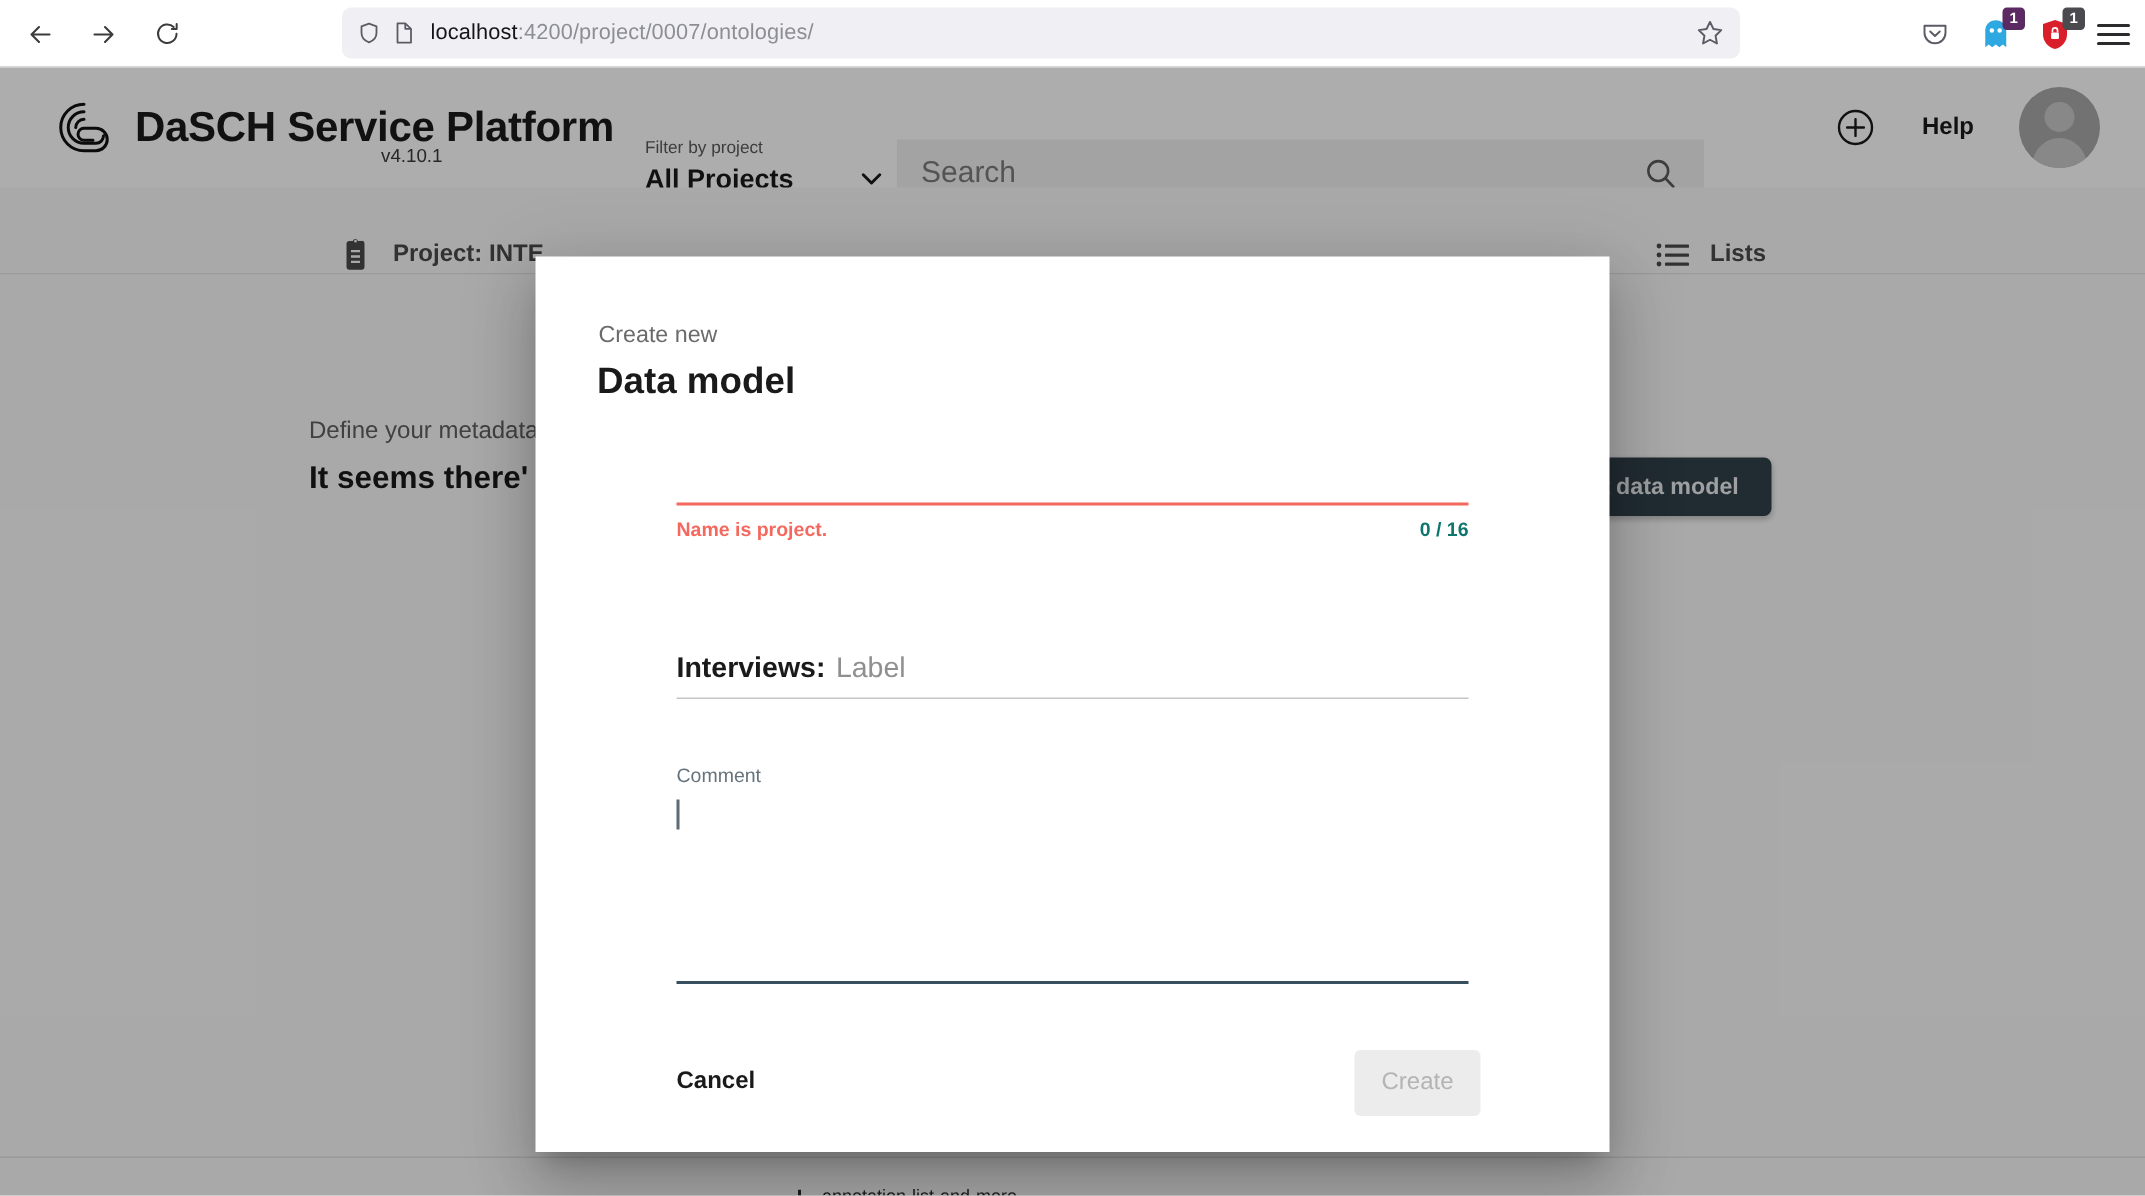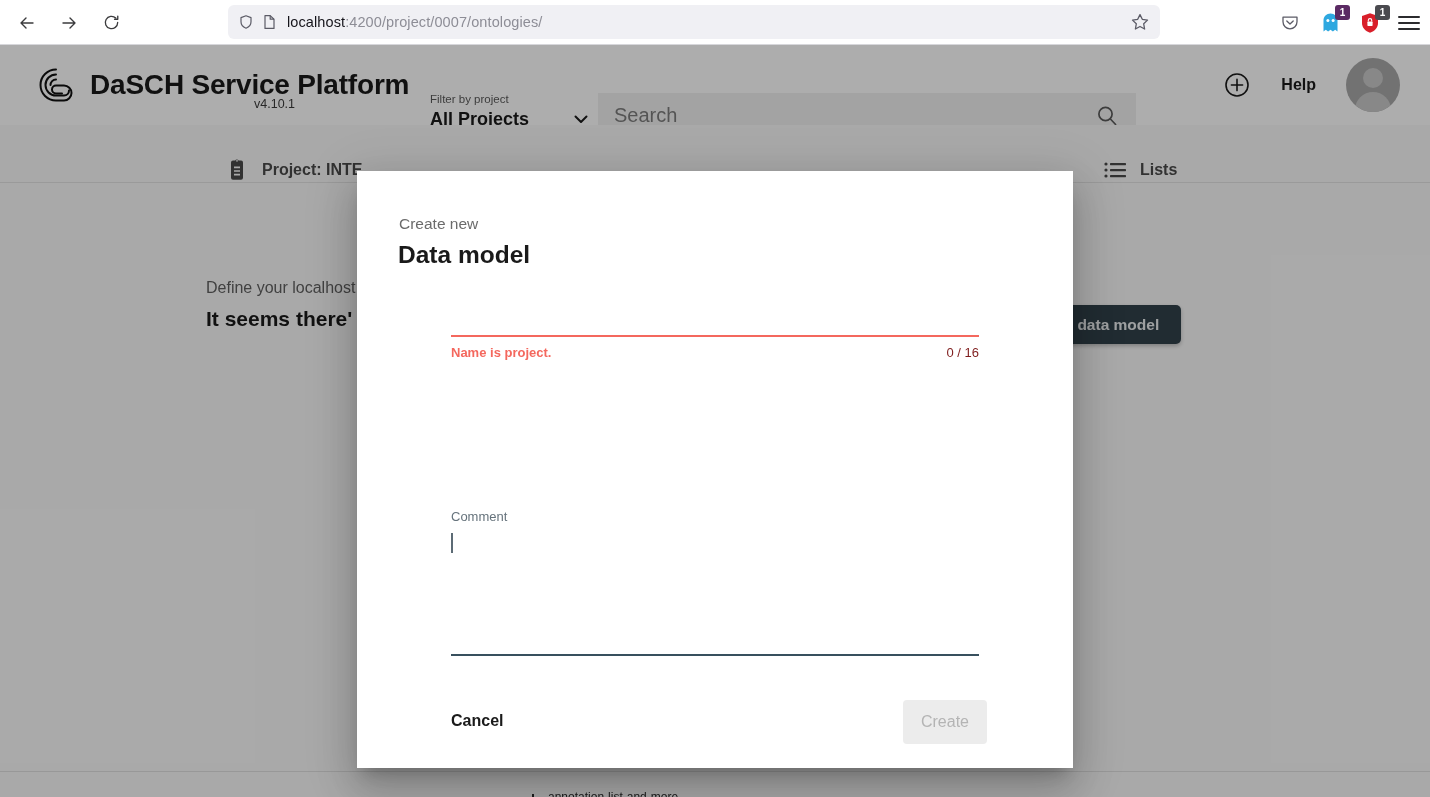--- a/index.html
+++ b/index.html
@@ -210,21 +210,21 @@
   .name-input-text {
     font-size: 19px; color: #f4685e; font-weight: 700;
     padding-bottom: 8px;
   }
   .name-underline { height: 2px; background: #f4685e; }
   .name-hints {
     display: flex; justify-content: space-between; align-items: center;
     padding-top: 8px;
   }
   .name-error { font-size: 13px; color: #f4685e; font-weight: 700; }
-  .name-counter { font-size: 13px; color: #7f1d1d; font-weight: 400; }
+  .name-counter { font-size: 13px; color: #0f766e; font-weight: 700; }
 
   
   .field-label { top: 264px; }
   .label-line { display: flex; align-items: baseline; padding-bottom: 8px; }
   .label-prefix { font-size: 19px; font-weight: 700; color: #1a1a1a; margin-right: 7px; }
   .label-placeholder { font-size: 19px; color: #8f8f8f; }
   .label-underline { height: 1px; background: #c6c6c6; }
 
   
   .field-comment { top: 338px; }
@@ -410,21 +410,21 @@
             <rect x="6" y="8" width="16" height="2.2" rx="0.6"></rect>
           <circle cx="2" cy="15" r="1.6"></circle>
             <rect x="6" y="14" width="16" height="2.2" rx="0.6"></rect>
         </svg>
       </span>
       <span>Lists</span>
     </div>
   </div>
 
   <div class="page-body">
-    <div class="body-sub">Define your localhost</div>
+    <div class="body-sub">Define your metadata</div>
     <div class="body-title">It seems there'</div>
     <button class="cta-btn">ur first data model</button>
 
     <div class="bottom-strip">
       <span class="bottom-strip-icon">
         <svg width="10" height="10" viewBox="0 0 10 10" fill="#2b2b2b">
             <rect x="4" y="0" width="2" height="10"></rect>
           </svg>
       </span>
       <span class="bottom-strip-text">annotation-list-and-more</span>
@@ -439,20 +439,27 @@
   <div class="dlg-title">Data model</div>
 
   <div class="field field-name">
     <div class="name-underline"></div>
     <div class="name-hints">
       <span class="name-error">Name is project.</span>
       <span class="name-counter">0 / 16</span>
     </div>
   </div>
 
+  <div class="field field-label">
+    <div class="label-line">
+      <span class="label-prefix">Interviews:</span>
+      <span class="label-placeholder">Label</span>
+    </div>
+    <div class="label-underline"></div>
+  </div>
 
   <div class="field field-comment">
     <div class="comment-label">Comment</div>
     <div class="comment-area">
       <span class="caret"></span>
     </div>
     <div class="comment-underline"></div>
   </div>
 
   <div class="dlg-footer">

